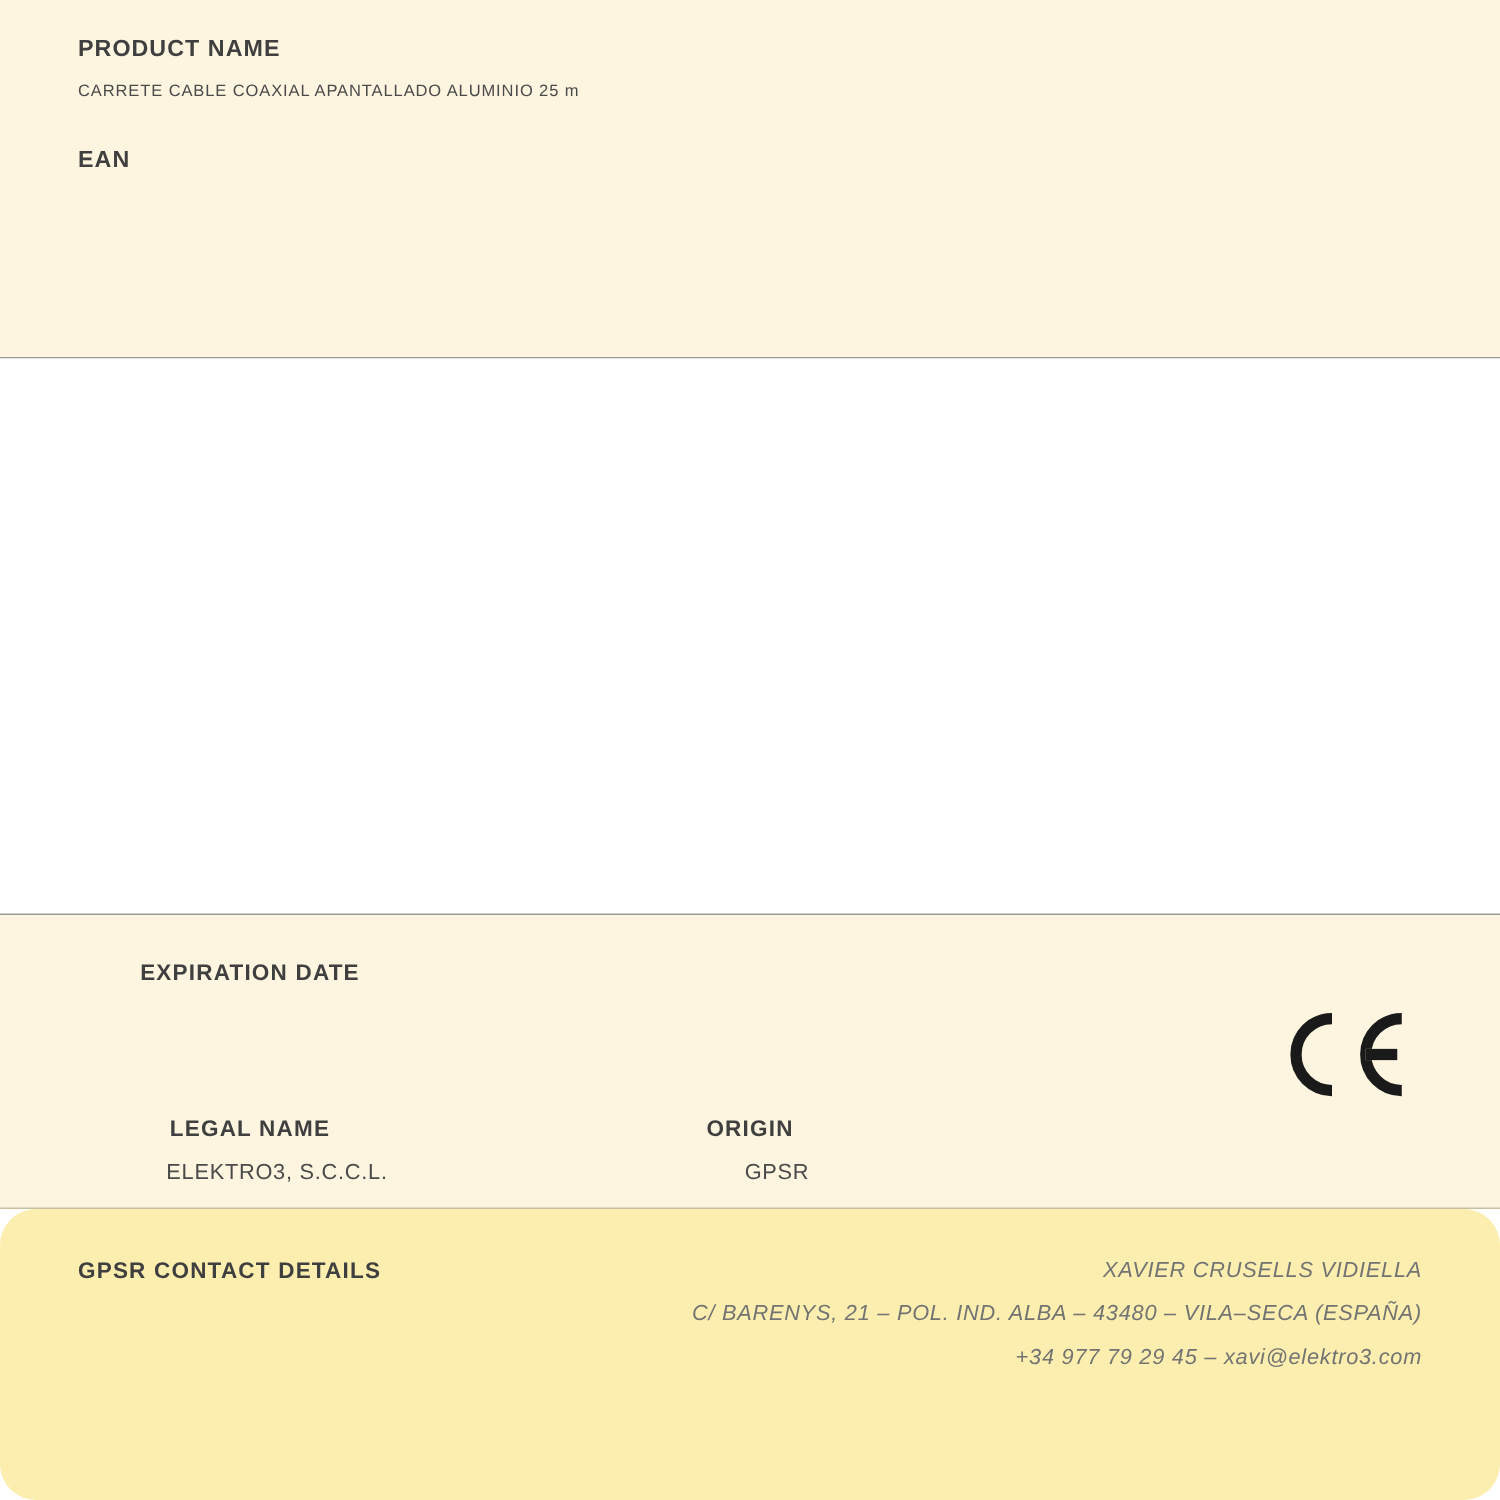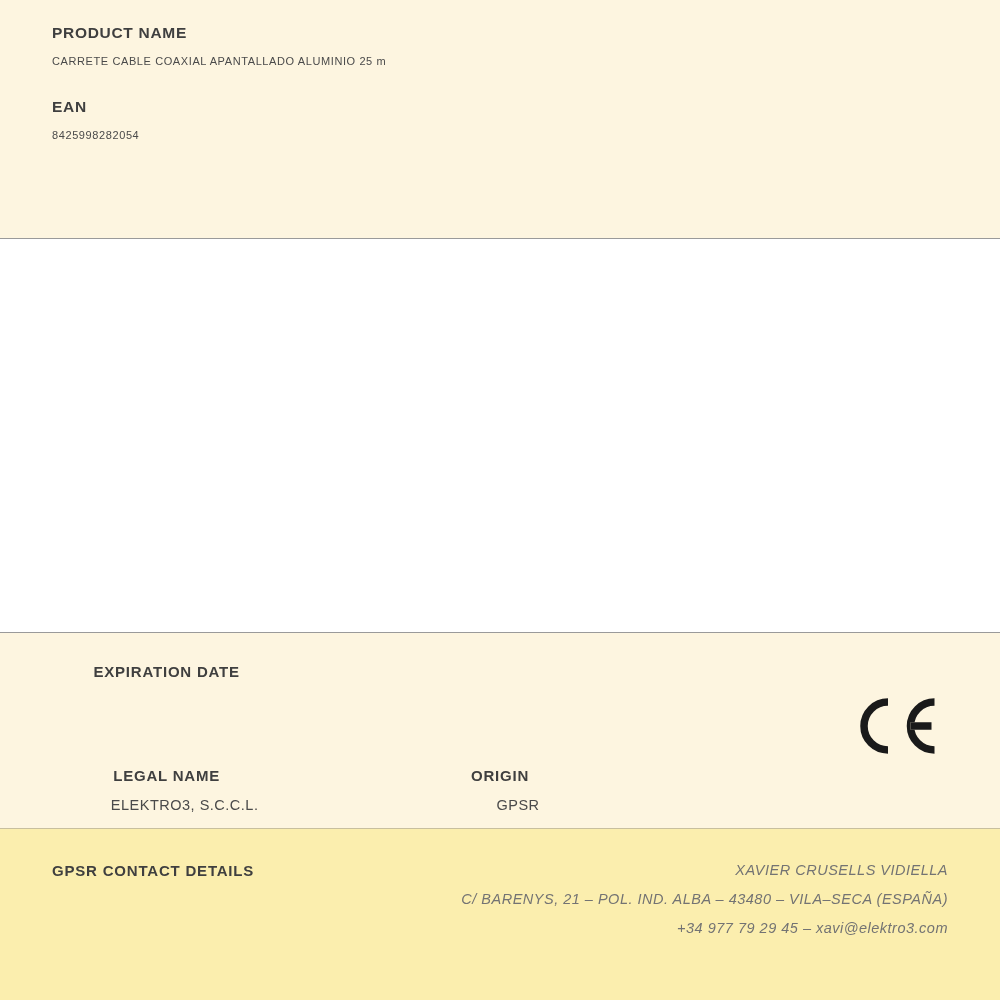--- a/index.html
+++ b/index.html
@@ -94,26 +94,27 @@
     position: absolute;
     right: 58px;
     top: 60px;
     width: 90px;
     height: 66px;
   }
 
   
   .footer-block {
     background: #fbeeae;
-    height: 171px;
+    height: 194px;
     box-sizing: border-box;
     padding: 33px 52px 0 52px;
     display: flex;
     justify-content: space-between;
     align-items: flex-start;
+    border-radius: 24px;
   }
   .gpsr-title {
     font-size: 15px;
     font-weight: bold;
     letter-spacing: 0.8px;
     color: #3f3f3f;
     margin: 0;
     white-space: nowrap;
   }
   .gpsr-lines {
@@ -135,21 +136,20 @@
 
 <div class="label-sheet">
 
   <div class="top-block">
     <div class="field-group">
       <p class="field-label">PRODUCT NAME</p>
       <p class="field-value">CARRETE CABLE COAXIAL APANTALLADO ALUMINIO 25 m</p>
     </div>
     <div class="field-group">
       <p class="field-label">EAN</p>
-      <p class="field-value">8425998282054</p>
     </div>
   </div>
 
   <div class="image-area"></div>
 
   <div class="info-block">
     <div class="info-grid">
       <div>
         <p class="info-cell-label">EXPIRATION DATE</p>
         <p class="info-cell-value"></p>

